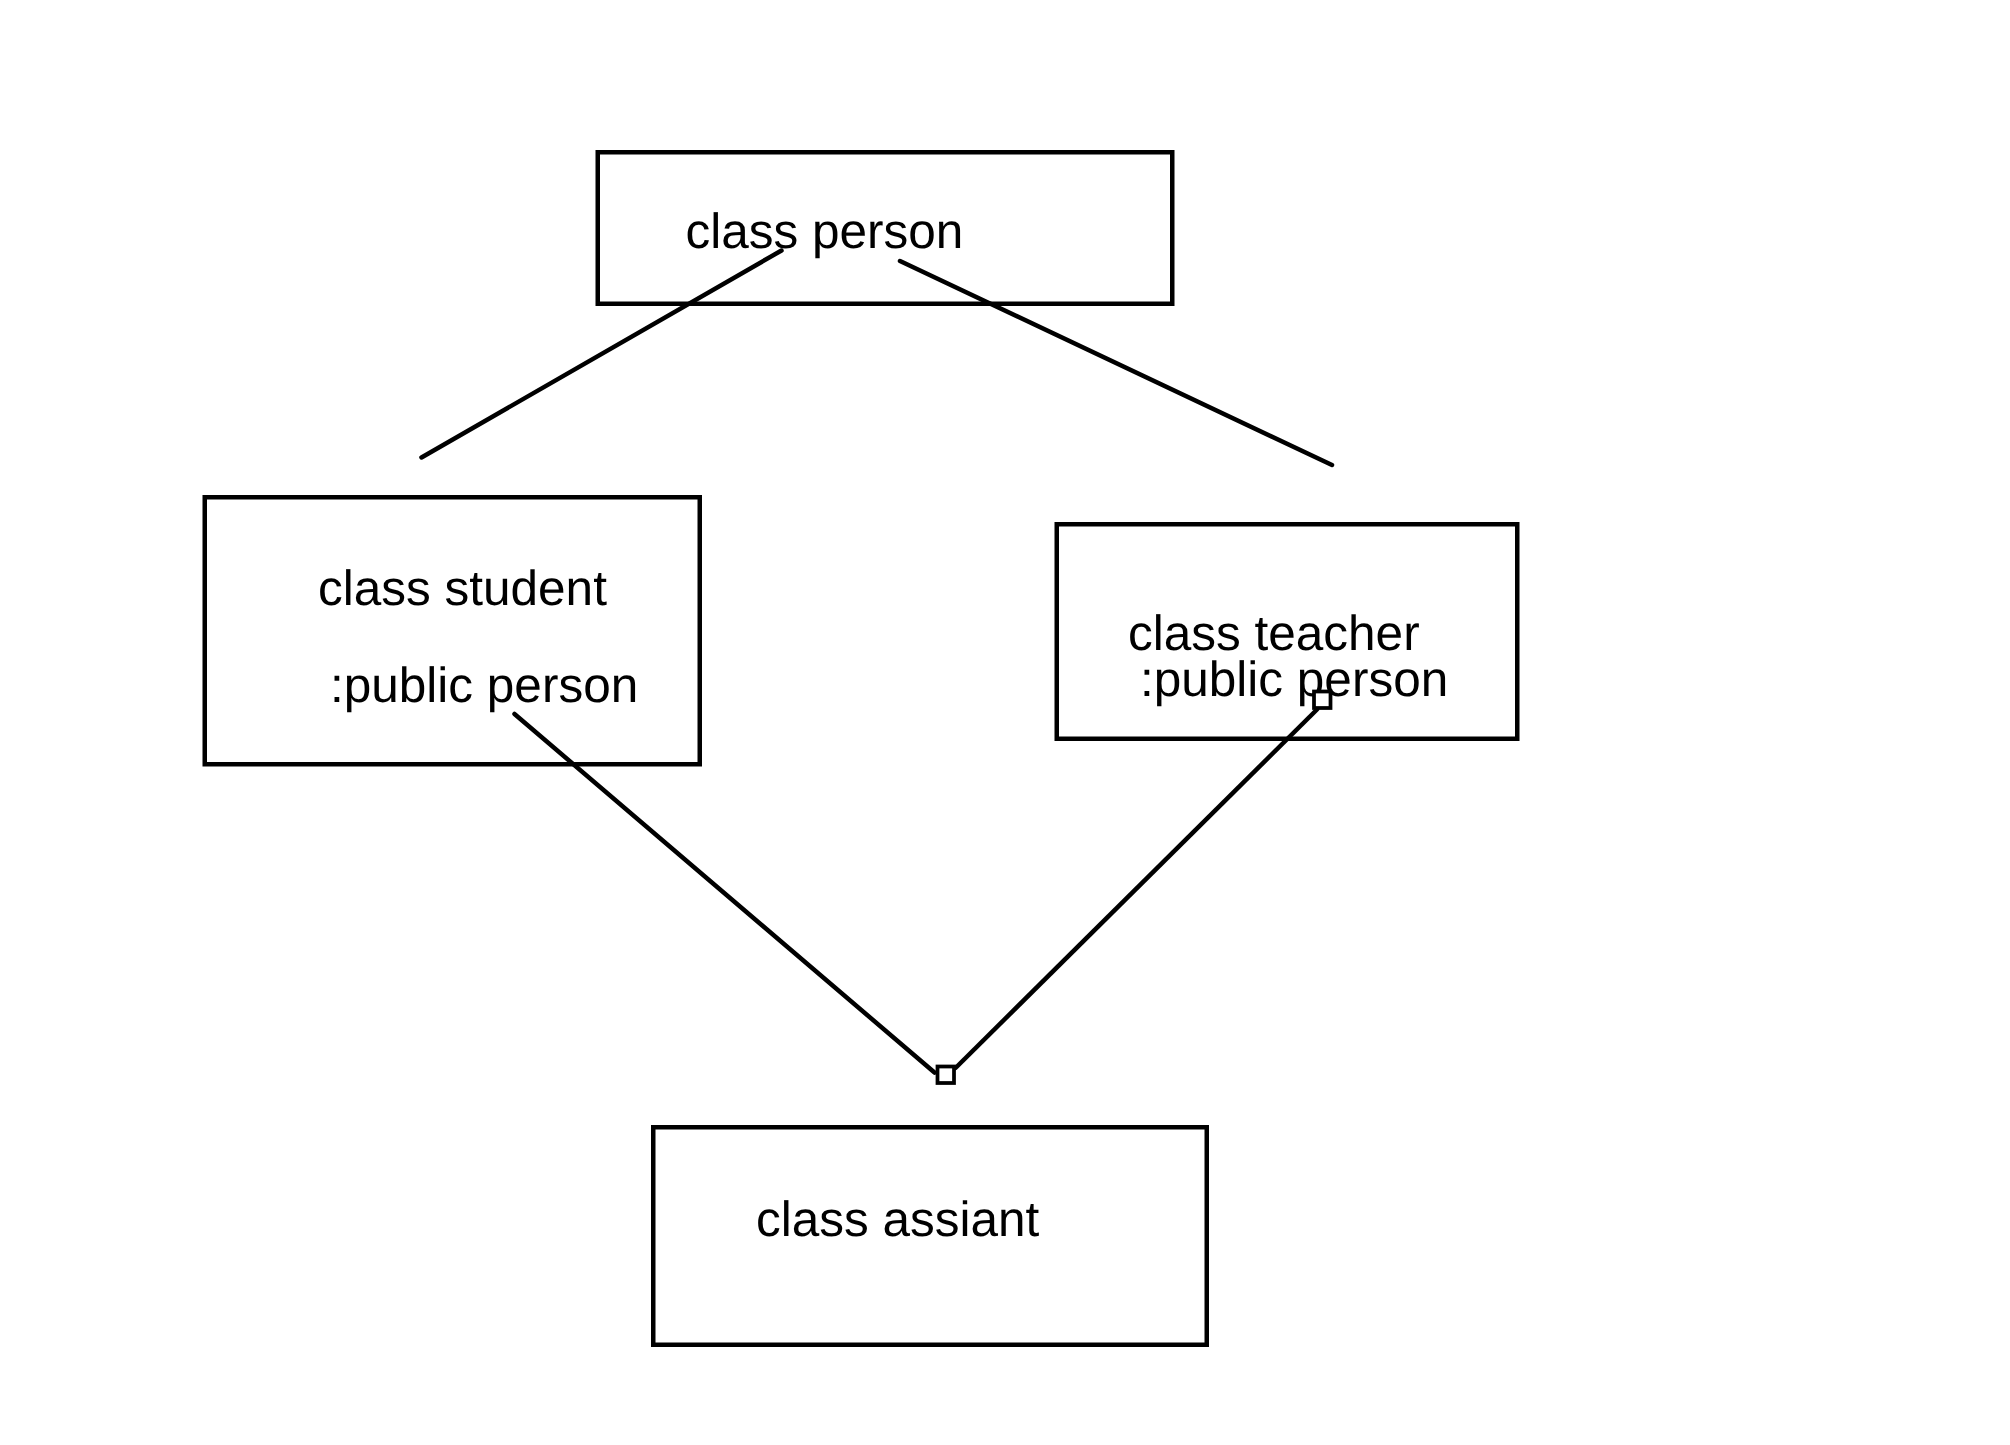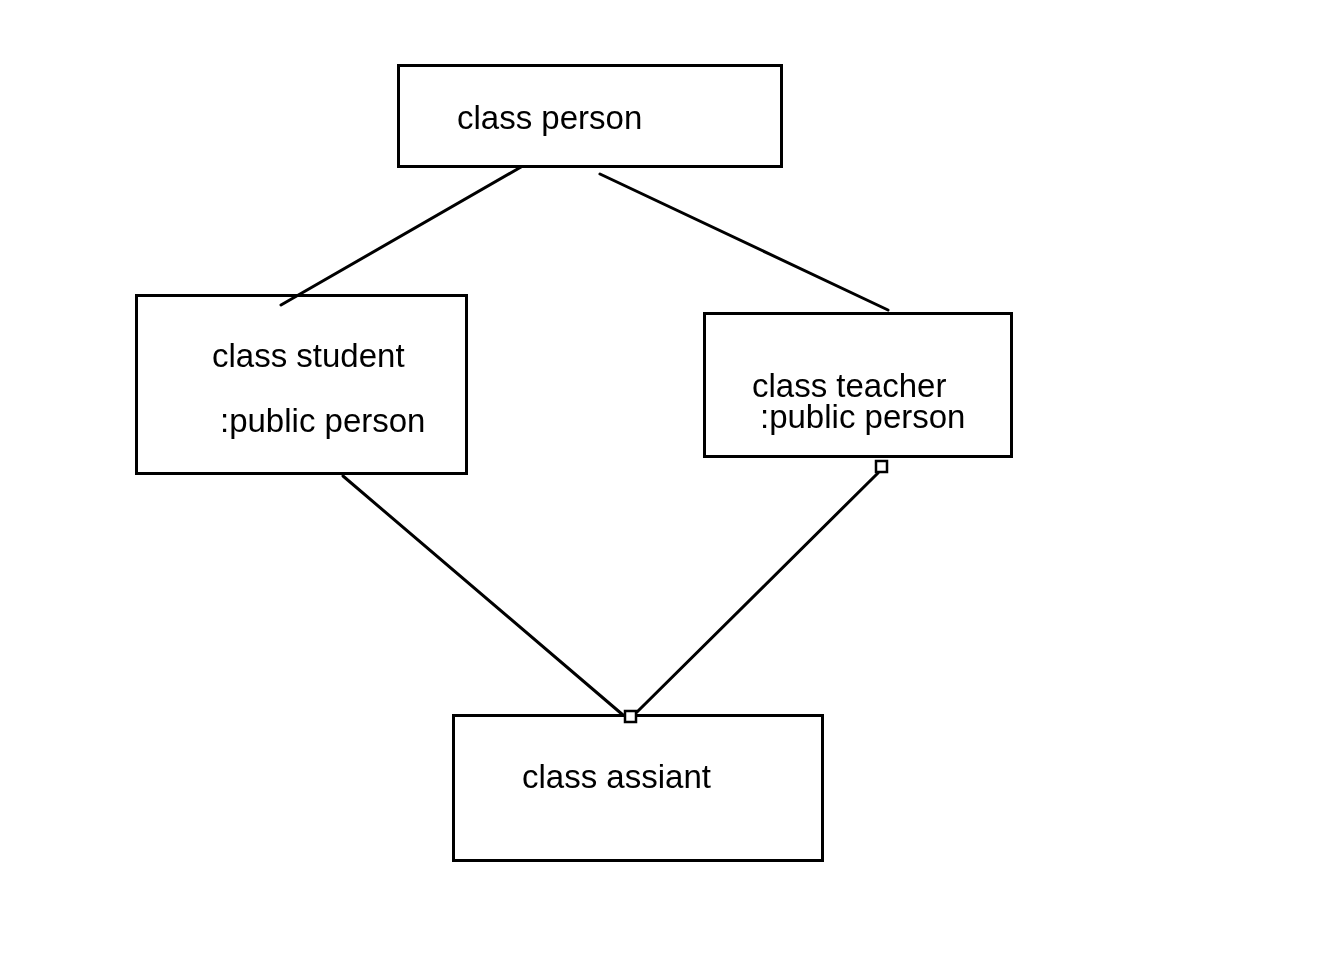--- a/index.html
+++ b/index.html
@@ -33,33 +33,34 @@
     fill: #ffffff;
     stroke: #000000;
     stroke-width: 2.5;
   }
   .node {
     position: absolute;
     border: 3px solid #000000;
     background: transparent;
     box-sizing: border-box;
     z-index: 1;
+    margin-top: 36px;
   }
   .node-label {
     position: absolute;
     font-size: 33px;
     line-height: 33px;
     color: #000000;
     white-space: nowrap;
     letter-spacing: 0px;
   }
   #node-person   { left: 397px; top: 64px;  width: 386px; height: 104px; }
   #node-student  { left: 135px; top: 294px; width: 333px; height: 181px; text-align: right; }
   #node-teacher  { left: 703px; top: 312px; width: 310px; height: 146px; }
-  #node-assiant  { left: 452px; top: 714px; width: 372px; height: 148px; }
+  #node-assiant  { left: 434px; top: 714px; width: 372px; height: 148px; }
 
   #node-person  .line1 { left: 57px; top: 34px; }
   #node-student .line1 { left: 74px; top: 42px; }
   #node-student .line2 { left: 82px; top: 107px; }
   #node-teacher .line1 { left: 46px; top: 54px; }
   #node-teacher .line2 { left: 54px; top: 85px; }
   #node-assiant .line1 { left: 67px; top: 43px; }
 </style>
 </head>
 <body>

